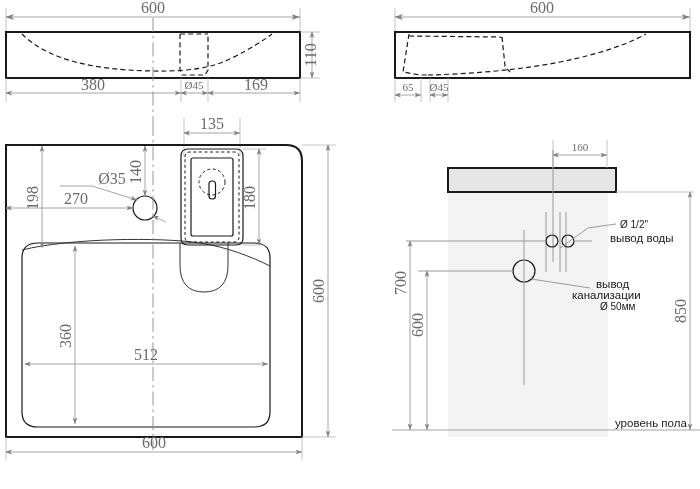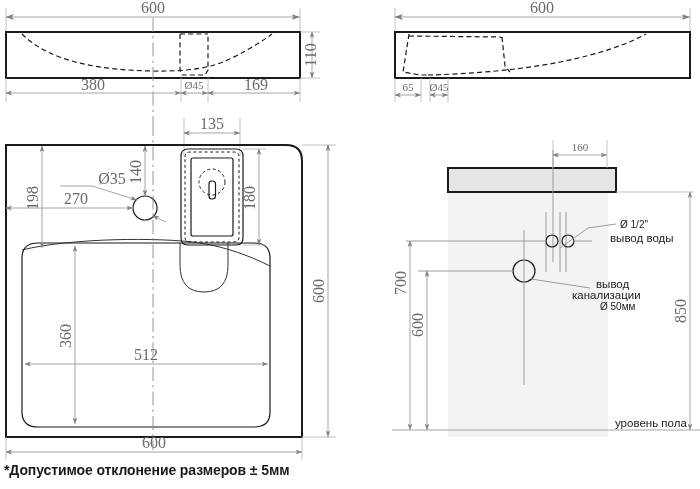--- a/index.html
+++ b/index.html
@@ -287,15 +287,14 @@
 
     <g>
       <line class="ext" x1="616" y1="192" x2="694" y2="192"></line>
       <line class="dim" x1="690" y1="192" x2="690" y2="430" marker-start="url(#arrStartS)" marker-end="url(#arrEndS)"></line>
       <text class="dtxt" x="686" y="311" text-anchor="middle" transform="rotate(-90 686 311)">850</text>
     </g>
   </g>
 
 </svg>
 
-<div class="note">*Допустимое отклонение размеров ± 5мм</div>
 
 </div>
 
 </body></html>

